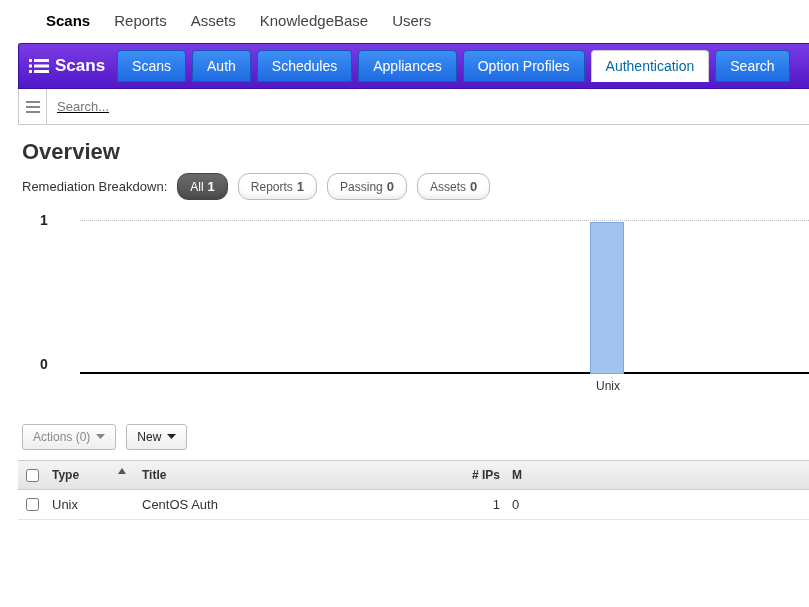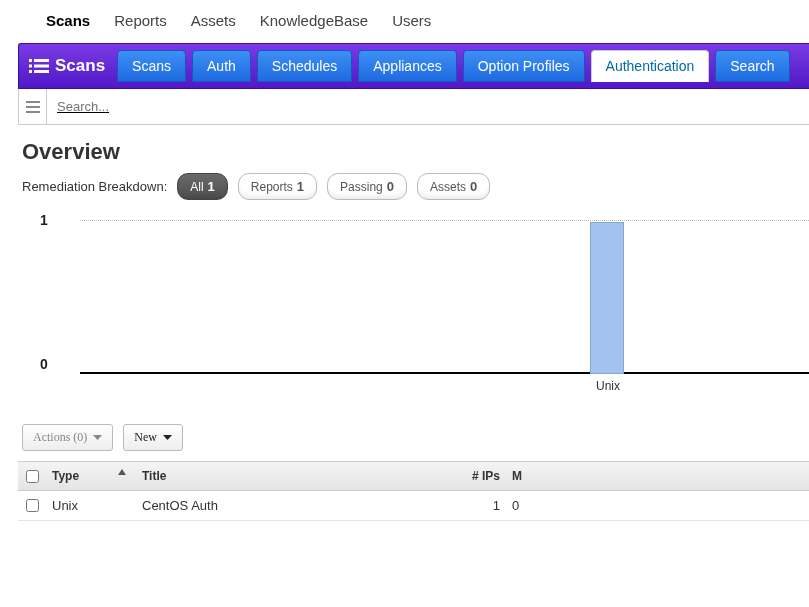--- a/index.html
+++ b/index.html
@@ -35,21 +35,21 @@
   
   .chart { position: relative; margin: 14px 0 0 18px; height: 190px; }
   .chart .ytick { position: absolute; left: 0; font-size: 14px; font-weight: bold; color:#222; }
   .chart .plot { position:absolute; left:40px; right:0; top:0; bottom:30px; }
   .chart .grid { position:absolute; left:0; right:0; border-top:1px dotted #bbb; }
   .chart .axis { position:absolute; left:0; right:0; bottom:0; border-top:2px solid #000; }
   .chart .bar { position:absolute; bottom:0; width:34px; background:#a3c3ee; border:1px solid #7da8dd; }
   .chart .xlabel { position:absolute; font-size:12px; color:#333; top:165px; }
 
   
-  .actionrow { margin: 20px 0 0 22px; display:flex; gap:10px;font-family:Liberation Serif, serif; }
+  .actionrow { margin: 20px 0 0 22px; display:flex; gap:10px; }
   .dropbtn { border:1px solid #bbb; background:linear-gradient(#fff,#eee); color:#888; font-size:12px; padding:5px 10px; border-radius:3px; display:flex; align-items:center; gap:6px; cursor:pointer; }
   .dropbtn.enabled { color:#222; }
   .dropbtn svg { fill: currentColor; }
 
   
   .table { margin: 10px 0 0 18px; }
   .trow { display:flex; align-items:center; height:30px; }
   .thead { background:linear-gradient(#f4f4f4,#e4e4e4); border-top:1px solid #ccc; border-bottom:1px solid #ccc; font-weight:bold; font-size:12px; }
   .tbody { border-bottom:1px solid #e5e5e5; font-size:13px; }
   .cell { padding:0 6px; display:flex; }

